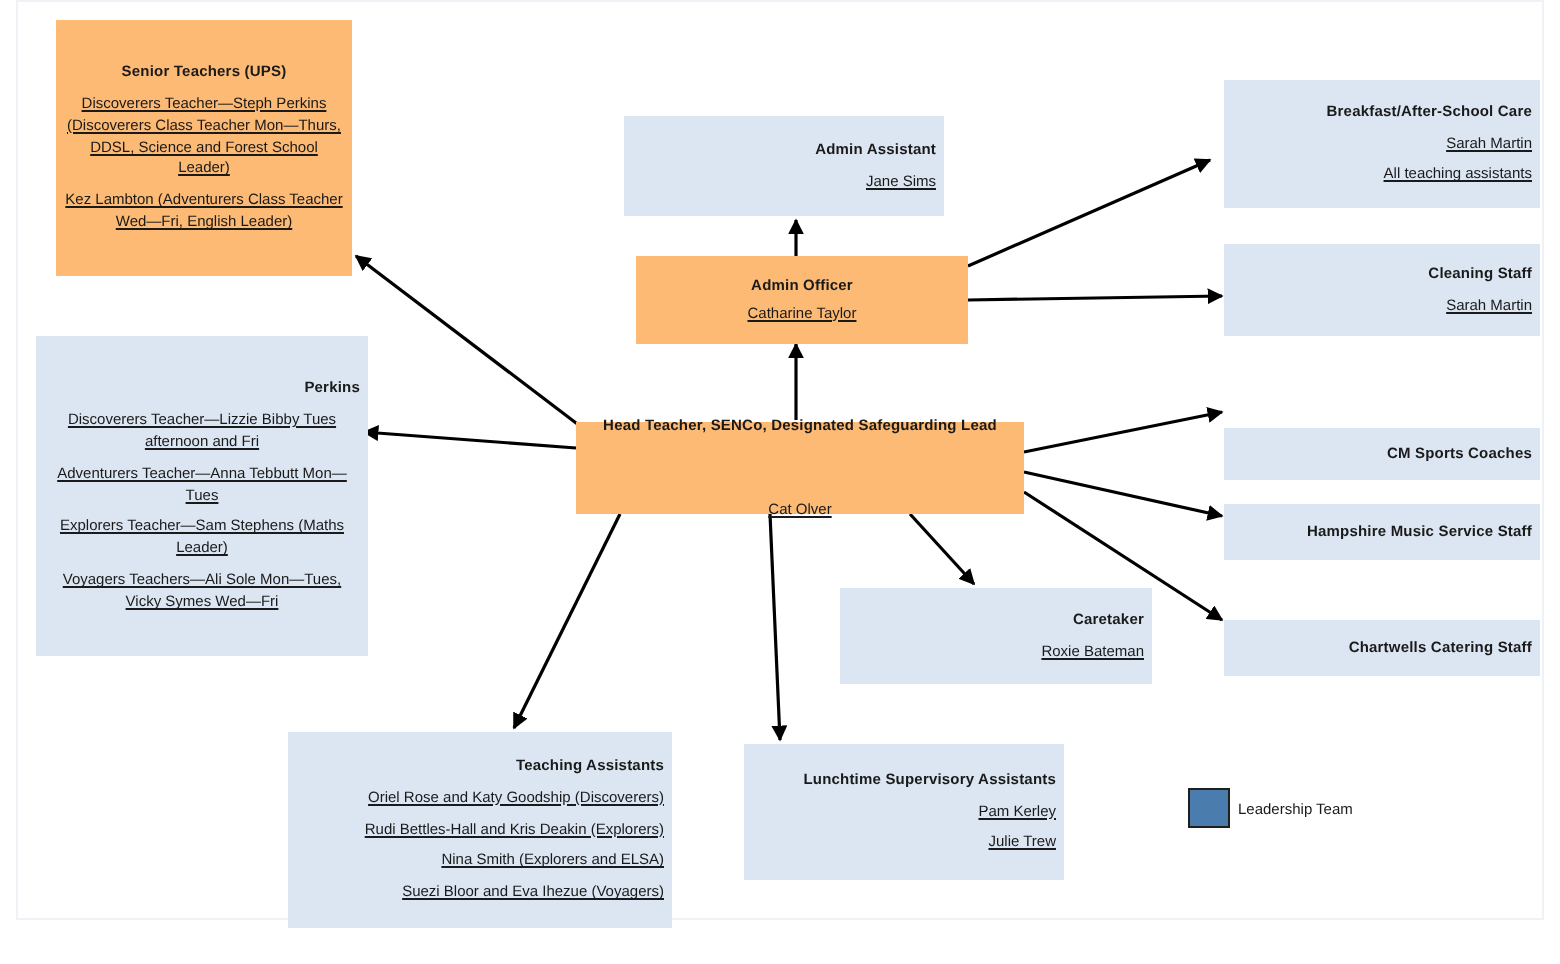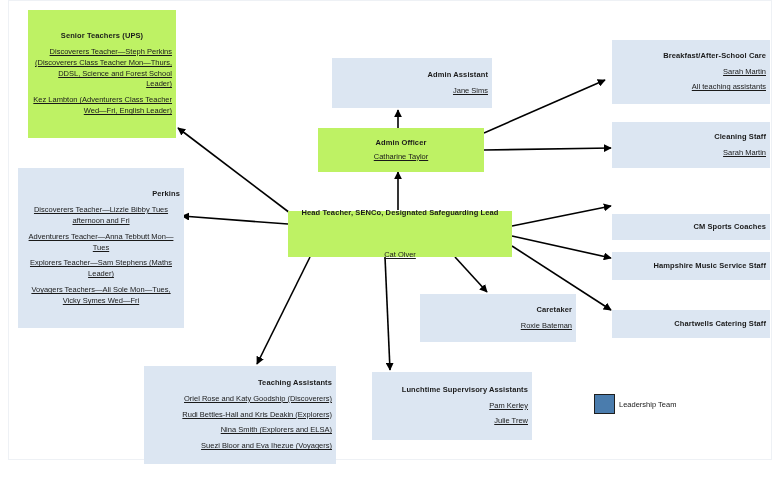--- a/index.html
+++ b/index.html
@@ -34,22 +34,21 @@
     flex-direction: column;
     align-items: center;
     justify-content: center;
     text-align: center;
     color: #1a1a1a;
     font-size: 7.5px;
     line-height: 1.45;
     padding: 3px 4px;
   }
   .node.leadership {
-    background: #bef264;
-    text-align: right;
+    background: #fdba74;
   }
   .node.standard {
     background: #dce6f2;
     align-items: flex-end;
   }
   .node .title {
     font-weight: bold;
     letter-spacing: 0.1px;
   }
   .node .line {
@@ -161,21 +160,21 @@
   <div class="node leadership" style="left:288px; top:211px; width:224px; height:46px;gap:28px;">
     <div class="title">Head Teacher, SENCo, Designated Safeguarding Lead</div>
     <div class="line tight">Cat Olver</div>
   </div>
 
   <div class="node leadership" style="left:318px; top:128px; width:166px; height:44px;">
     <div class="title">Admin Officer</div>
     <div class="line tight">Catharine Taylor</div>
   </div>
 
-  <div class="node standard" style="left:332px; top:58px; width:160px; height:50px;">
+  <div class="node standard" style="left:312px; top:58px; width:160px; height:50px;">
     <div class="title">Admin Assistant</div>
     <div class="line">Jane Sims</div>
   </div>
 
   <div class="node standard" style="left:612px; top:40px; width:158px; height:64px;">
     <div class="title">Breakfast/After-School Care</div>
     <div class="line">Sarah Martin</div>
     <div class="line">All teaching assistants</div>
   </div>
 

